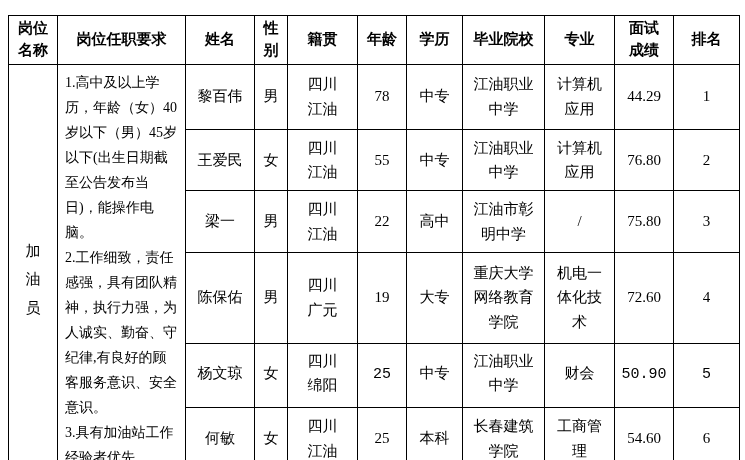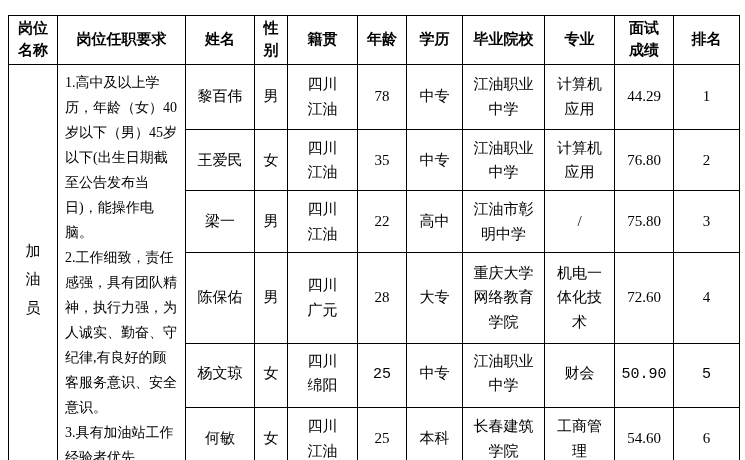--- a/index.html
+++ b/index.html
@@ -129,21 +129,21 @@
         <td>计算机
 应用</td>
         <td class="score-cell">44.29</td>
         <td class="rank-cell">1</td>
       </tr>
       <tr class="r2">
         <td>王爱民</td>
         <td>女</td>
         <td>四川
 江油</td>
-        <td class="age-cell">35</td>
+        <td class="age-cell">55</td>
         <td>中专</td>
         <td>江油职业
 中学</td>
         <td>计算机
 应用</td>
         <td class="score-cell">76.80</td>
         <td class="rank-cell">2</td>
       </tr>
       <tr class="r3">
         <td>梁一</td>
@@ -156,21 +156,21 @@
 明中学</td>
         <td>/</td>
         <td class="score-cell">75.80</td>
         <td class="rank-cell">3</td>
       </tr>
       <tr class="r4">
         <td>陈保佑</td>
         <td>男</td>
         <td>四川
 广元</td>
-        <td class="age-cell">28</td>
+        <td class="age-cell">19</td>
         <td>大专</td>
         <td>重庆大学
 网络教育
 学院</td>
         <td>机电一
 体化技
 术</td>
         <td class="score-cell">72.60</td>
         <td class="rank-cell">4</td>
       </tr>

